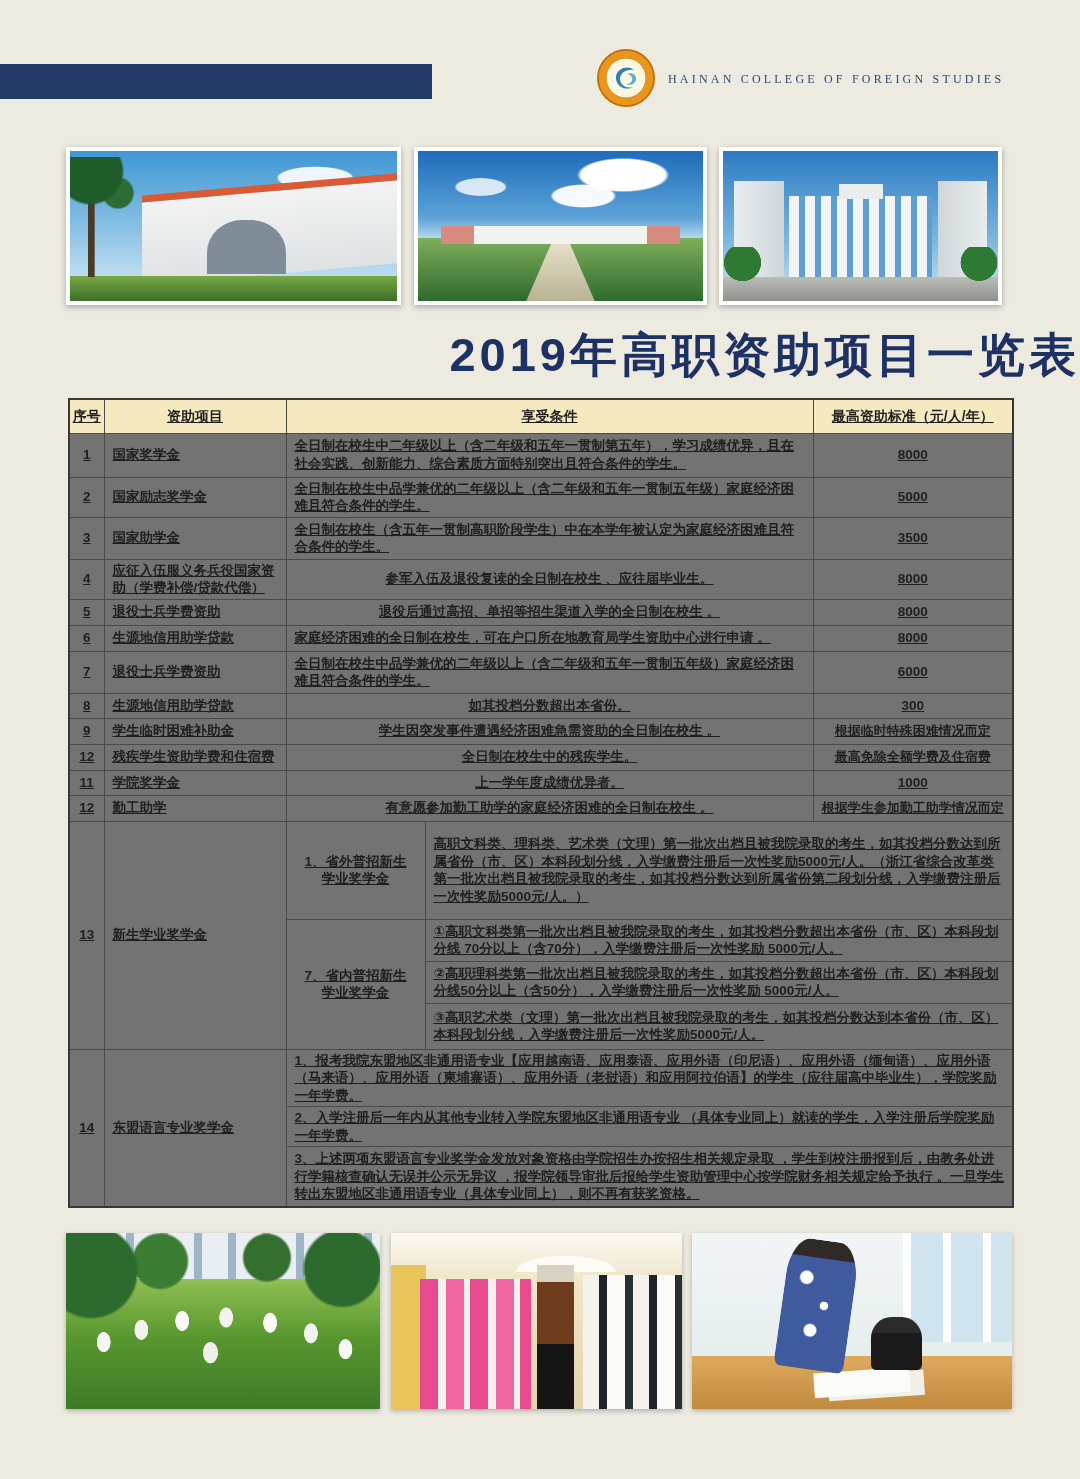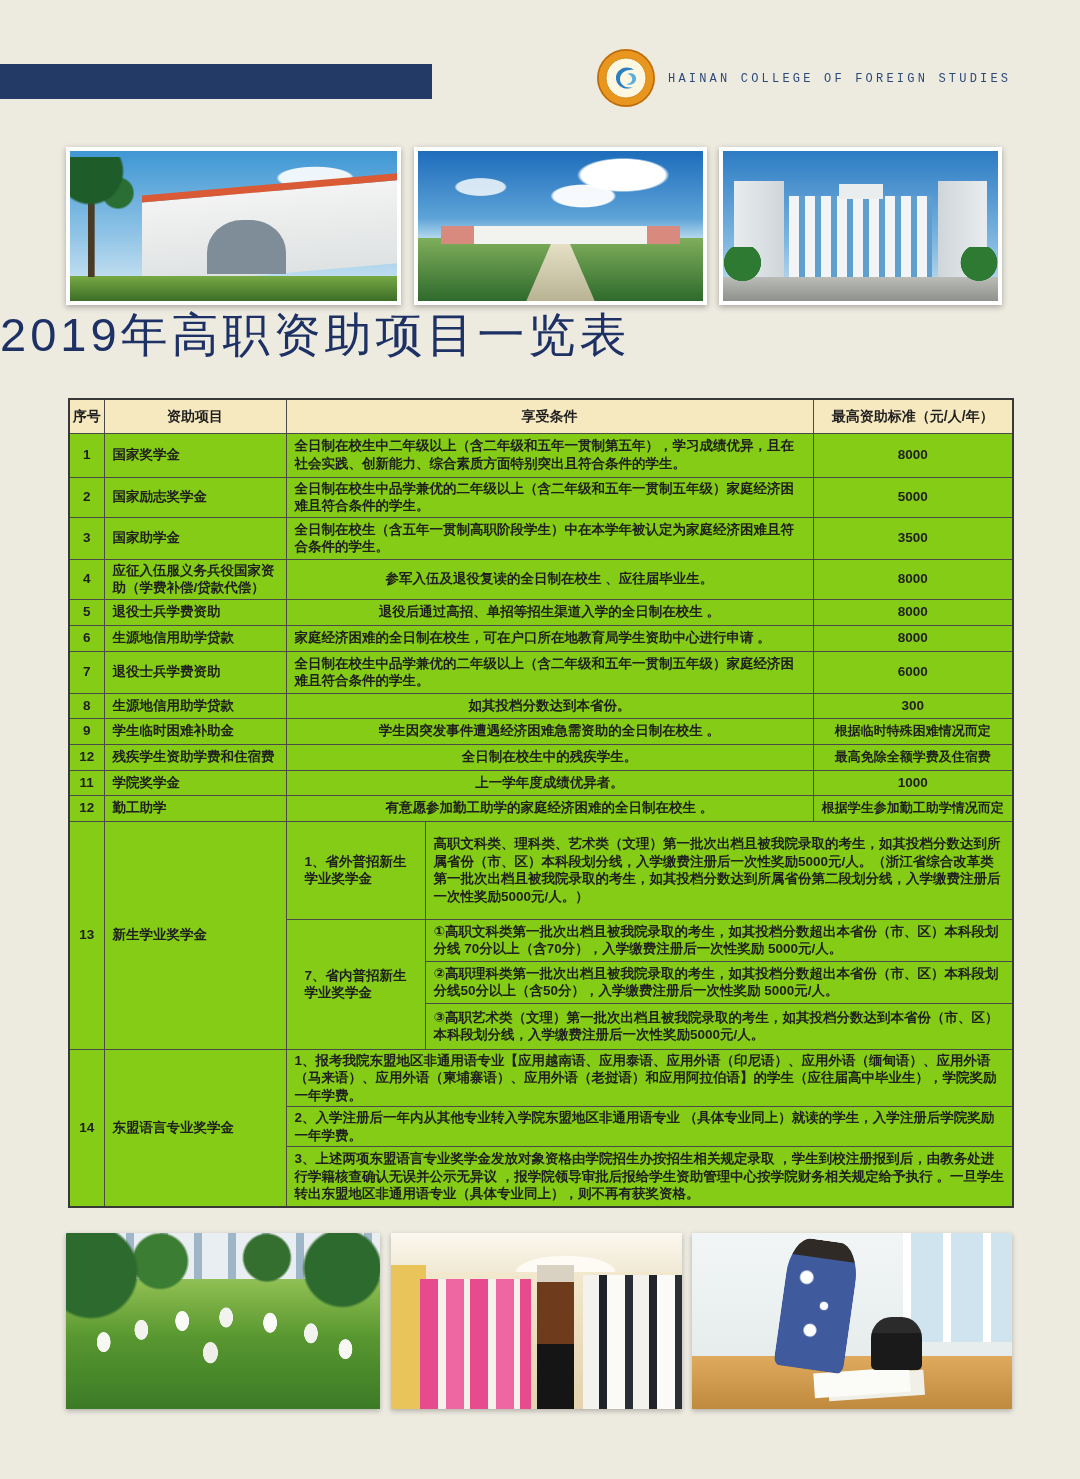--- a/index.html
+++ b/index.html
@@ -12,21 +12,21 @@
   
   .navy-bar{position:absolute;left:0;top:64px;width:432px;height:35px;background:#233a67;}
   .brand{position:absolute;left:596px;top:48px;display:flex;align-items:center;}
   .logo{width:60px;height:60px;flex:0 0 auto;}
   .brand-names{margin-left:12px;}
   .school-zh{
     font-family:"DejaVu Serif","Liberation Serif",serif;font-style:italic;
     font-weight:bold;font-size:36px;line-height:40px;color:#1d3566;letter-spacing:3px;white-space:nowrap;
   }
   .school-en{
-    font-family:Liberation Mono, monospace;
+    font-family:Liberation Serif, serif;
     font-size:12px;color:#2c4a78;letter-spacing:3.2px;margin-top:2px;white-space:nowrap;
   }
   
   .photos{position:absolute;left:66px;display:flex;}
   .photos-top{top:147px;}
   .photos-top .photo{height:150px;border:4px solid #fff;box-shadow:0 2px 6px rgba(0,0,0,.3);}
   .photos-top .p1{width:327px;margin-right:13px;}
   .photos-top .p2{width:285px;margin-right:12px;}
   .photos-top .p3{width:275px;}
   .photos-bottom{top:1233px;}
@@ -106,34 +106,34 @@
   .p6 .teacher{left:28%;top:4%;width:22%;height:74%;background:
       linear-gradient(180deg,#2f2a26 0 14%,transparent 14%),
       radial-gradient(circle at 30% 30%,#fff 0 6%,transparent 7%),
       radial-gradient(circle at 60% 50%,#fff 0 5%,transparent 6%),
       radial-gradient(circle at 45% 70%,#fff 0 6%,transparent 7%),
       linear-gradient(180deg,transparent 0 12%,#3f5b9e 12% 100%);
       border-radius:30% 30% 8% 8%;transform:rotate(8deg);}
   .p6 .student{left:56%;bottom:22%;width:16%;height:30%;background:linear-gradient(180deg,#2b2b2b 0 30%,#1a1a1a 30% 100%);border-radius:40% 40% 10% 10%;}
   
   .page-title{
-    position:absolute;top:304px;left:0;width:100%;text-align:left;
-    font-size:47px;font-weight:normal;color:#1d3164;letter-spacing:4px;
+    position:absolute;top:324px;left:0;width:100%;text-align:right;
+    font-size:47px;font-weight:bold;color:#1d3164;letter-spacing:4px;
   }
   
   .table-wrap{position:absolute;top:398px;left:68px;width:944px;}
-  table{border-collapse:collapse;table-layout:fixed;width:944px;background:#84cc16;border:2px solid #383838;}
+  table{border-collapse:collapse;table-layout:fixed;width:944px;background:#737373;border:2px solid #383838;text-decoration:underline;}
   td,th{border:1px solid #4a4a4a;padding:2px 8px;font-size:13.5px;font-weight:bold;line-height:1.3;vertical-align:middle;word-break:break-all;}
   thead th{background:#f6e9bf;font-size:14px;text-align:center;padding:4px 2px;}
   td.no{text-align:center;padding:2px 1px;}
   td.proj{text-align:left;}
   td.cond.center{text-align:center;}
   td.std{text-align:center;padding:2px 3px;}
   td.std.longtxt{font-size:13px;padding:2px 1px;}
-  td.sublabel{text-align:left;padding:2px 18px;}
+  td.sublabel{text-align:center;padding:2px 18px;}
 </style>
 </head>
 <body>
 
 <div class="navy-bar"></div>
 <div class="brand">
   <div class="logo">
     <svg viewBox="0 0 60 60" width="60" height="60">
       <circle cx="30" cy="30" r="29" fill="#e8961e"></circle>
       <circle cx="30" cy="30" r="28" fill="none" stroke="#b96c10" stroke-width="1.5"></circle>
@@ -234,21 +234,21 @@
     </tr>
     <tr style="height:42px">
       <td class="no">7</td>
       <td class="proj">退役士兵学费资助</td>
       <td colspan="2" class="cond">全日制在校生中品学兼优的二年级以上（含二年级和五年一贯制五年级）家庭经济困难且符合条件的学生。</td>
       <td class="std">6000</td>
     </tr>
     <tr style="height:25px">
       <td class="no">8</td>
       <td class="proj">生源地信用助学贷款</td>
-      <td colspan="2" class="cond center">如其投档分数达到本省份。</td>
+      <td colspan="2" class="cond center">如其投档分数超出本省份。</td>
       <td class="std">300</td>
     </tr>
     <tr style="height:26px">
       <td class="no">9</td>
       <td class="proj">学生临时困难补助金</td>
       <td colspan="2" class="cond center">学生因突发事件遭遇经济困难急需资助的全日制在校生 。</td>
       <td class="std longtxt">根据临时特殊困难情况而定</td>
     </tr>
     <tr style="height:26px">
       <td class="no">12</td>

